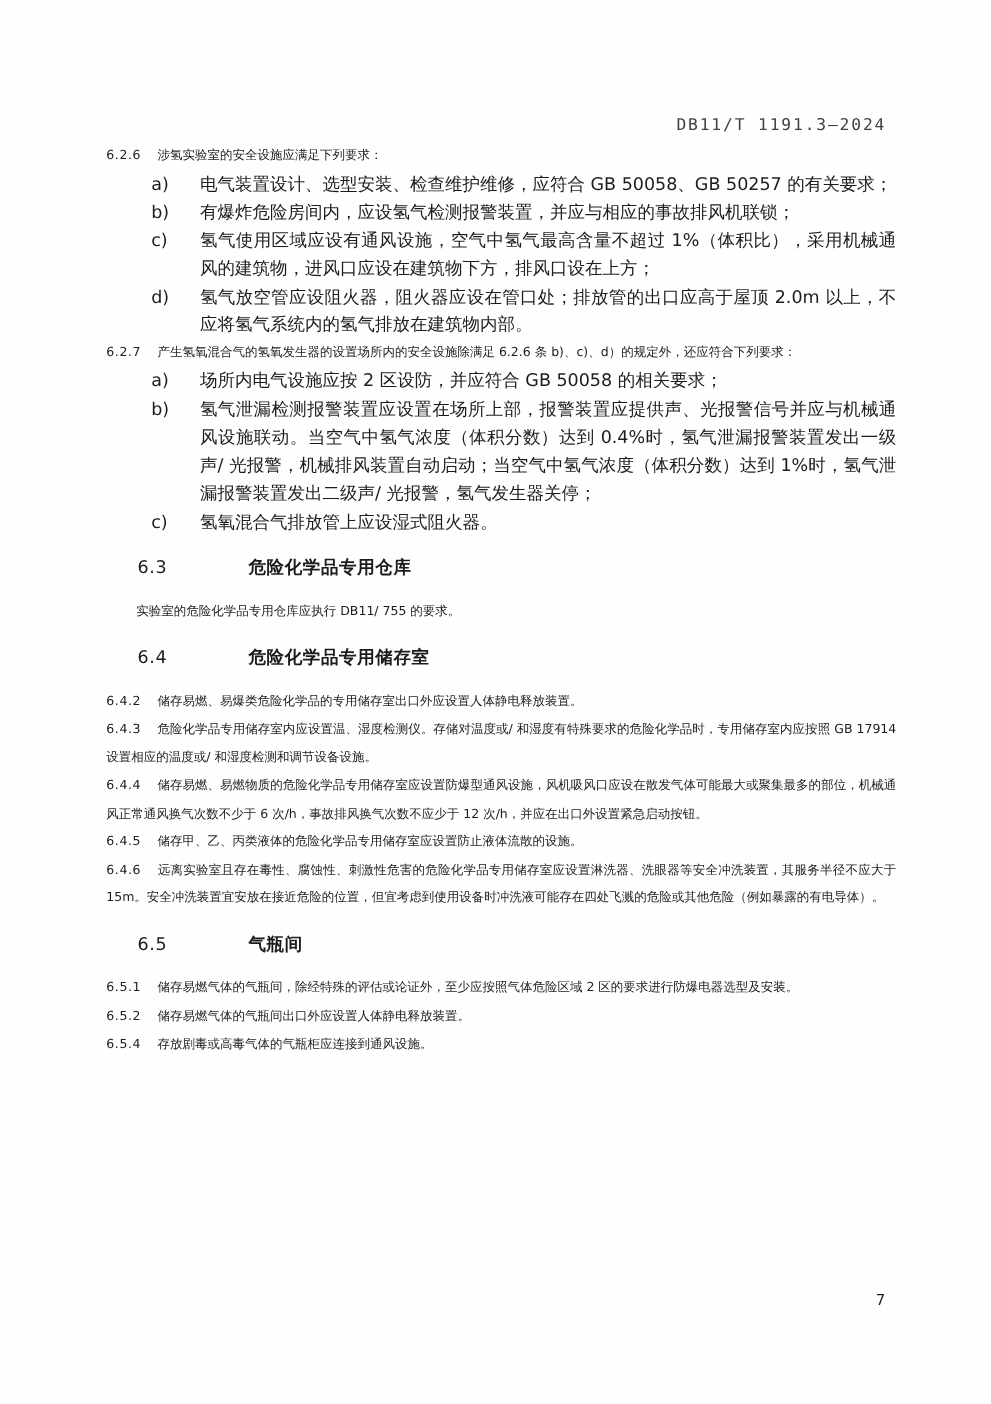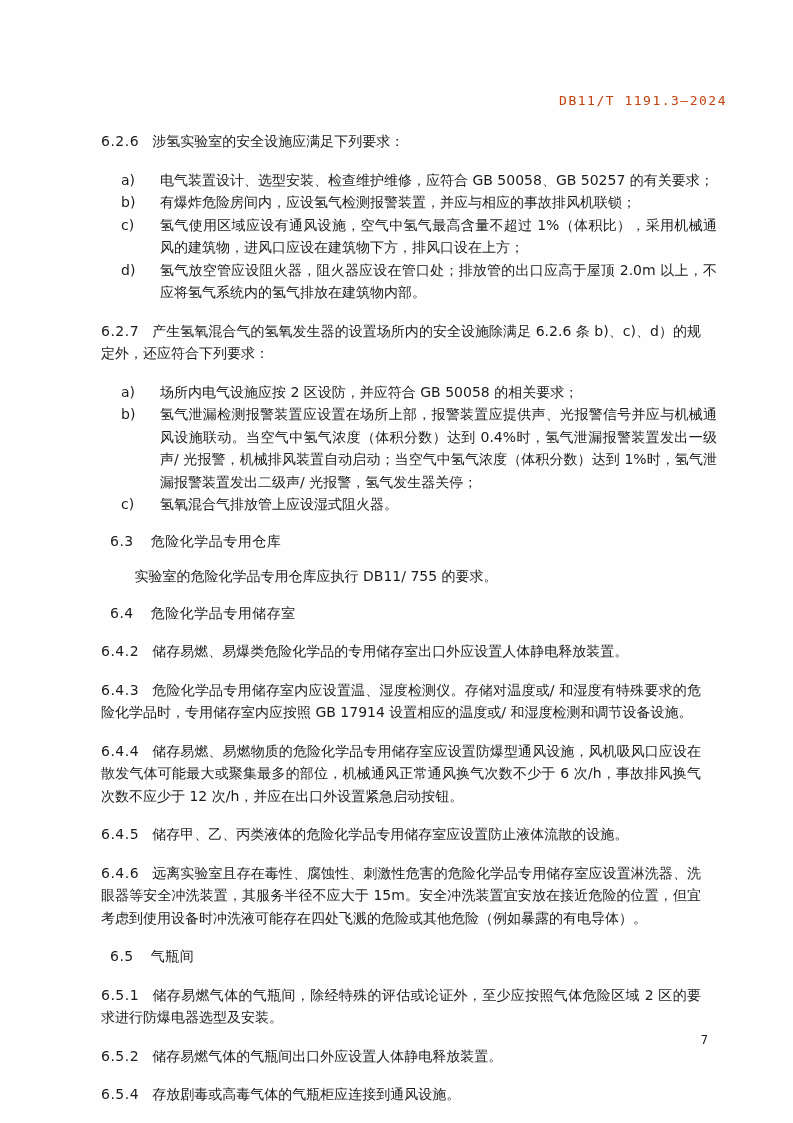--- a/index.html
+++ b/index.html
@@ -13,37 +13,37 @@
     height: 1123px;
     background: #fefefe;
     overflow: hidden;
     font-family: "DejaVu Sans", "Liberation Sans", sans-serif;
     color: #1c1c1c;
     box-sizing: border-box;
   }
   .doc-header {
     position: absolute;
     top: 93px;
-    right: 66px;
+    right: 84px;
     font-size: 13px;
     letter-spacing: 1.5px;
     font-family: "DejaVu Sans Mono", "Liberation Mono", monospace;
-    color: #c2410c;
+    color: #404040;
     white-space: nowrap;
   }
   .content {
     position: absolute;
     left: 85px;
     top: 114px;
     width: 632px;
   }
   .content p.clause,
   .content p.para {
-    margin: 16px;
-    font-size: 14px;
+    margin: 0;
+    font-size: 10px;
     line-height: 22.5px;
     text-align: justify;
   }
   .clause-number {
     padding-right: 13px;
     letter-spacing: 0.5px;
     white-space: nowrap;
   }
   .para {
     text-indent: 2.4em;
@@ -56,22 +56,23 @@
     margin: 14px 0 13px 0;
     font-weight: normal;
   }
   .section-heading .section-number {
     font-weight: normal;
     padding-right: 17px;
     letter-spacing: 0.5px;
     margin-left: 25px;
   }
   .section-heading .section-title {
-    font-weight: normal;
+    font-weight: bold;
     letter-spacing: 0.5px;
+    margin-left: 48px;
   }
   .hang-list {
     margin: 0;
   }
   .list-item {
     position: relative;
     padding-left: 75px;
     font-size: 14px;
     line-height: 22.5px;
     text-align: justify;

